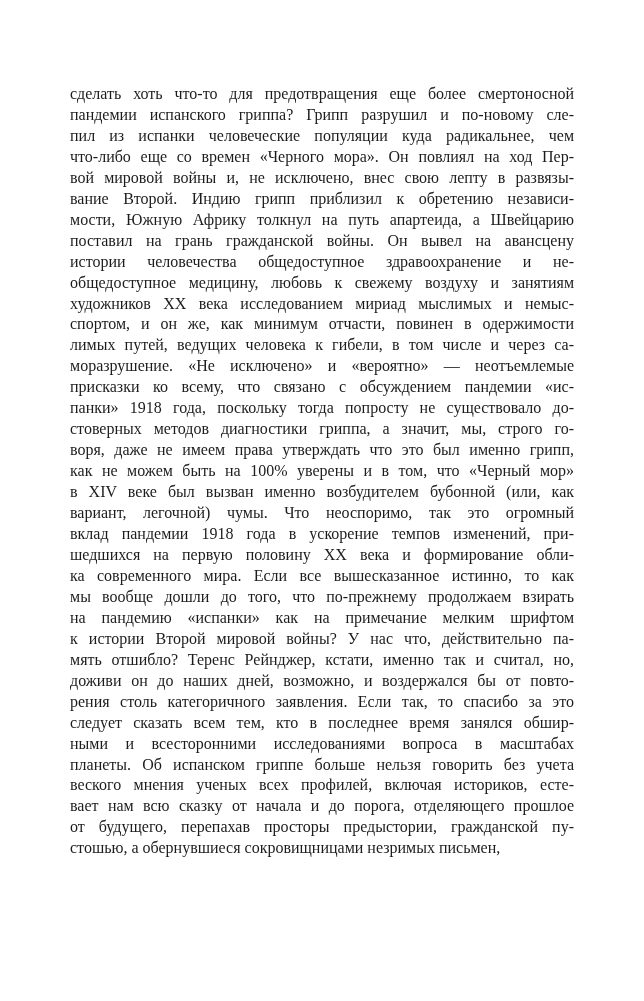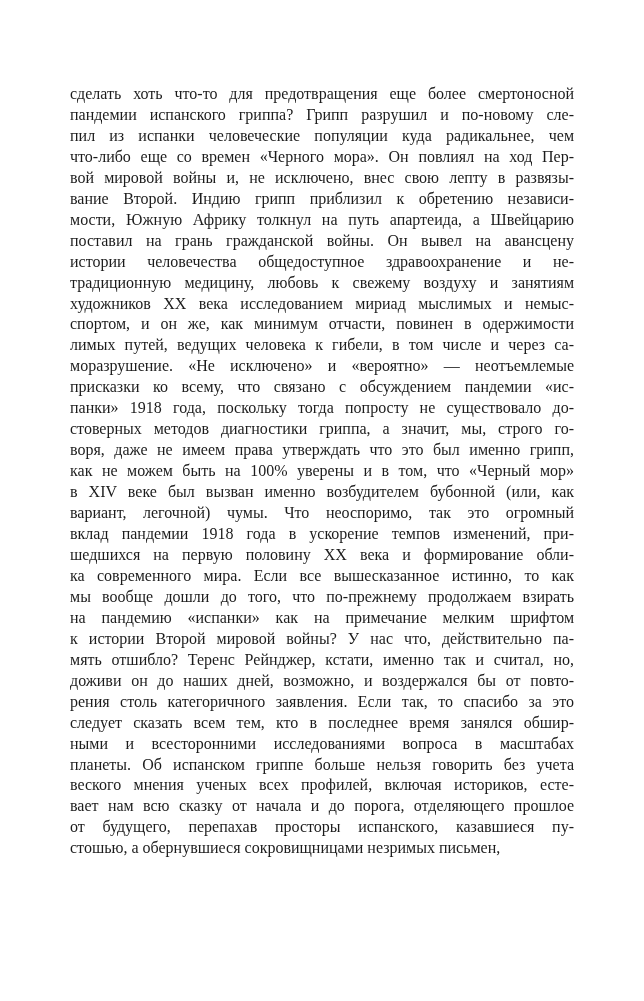--- a/index.html
+++ b/index.html
@@ -75,21 +75,21 @@
   <div class="text-block">
       <div class="text-line">сделать хоть что-то для предотвращения еще более смертоносной</div>
       <div class="text-line">пандемии испанского гриппа? Грипп разрушил и по-новому сле-</div>
       <div class="text-line">пил из испанки человеческие популяции куда радикальнее, чем</div>
       <div class="text-line">что-либо еще со времен «Черного мора». Он повлиял на ход Пер-</div>
       <div class="text-line">вой мировой войны и, не исключено, внес свою лепту в развязы-</div>
       <div class="text-line">вание Второй. Индию грипп приблизил к обретению независи-</div>
       <div class="text-line">мости, Южную Африку толкнул на путь апартеида, а Швейцарию</div>
       <div class="text-line">поставил на грань гражданской войны. Он вывел на авансцену</div>
       <div class="text-line">истории человечества общедоступное здравоохранение и не-</div>
-      <div class="text-line">традиционную медицину, любовь к свежему воздуху и занятиям</div>
+      <div class="text-line">общедоступное медицину, любовь к свежему воздуху и занятиям</div>
       <div class="text-line">художников XX века исследованием мириад мыслимых и немыс-</div>
       <div class="text-line">спортом, и он же, как минимум отчасти, повинен в одержимости</div>
       <div class="text-line">лимых путей, ведущих человека к гибели, в том числе и через са-</div>
       <div class="text-line">моразрушение. «Не исключено» и «вероятно» — неотъемлемые</div>
       <div class="text-line">присказки ко всему, что связано с обсуждением пандемии «ис-</div>
       <div class="text-line">панки» 1918 года, поскольку тогда попросту не существовало до-</div>
       <div class="text-line">стоверных методов диагностики гриппа, а значит, мы, строго го-</div>
       <div class="text-line">воря, даже не имеем права утверждать что это был именно грипп,</div>
       <div class="text-line">как не можем быть на 100% уверены и в том, что «Черный мор»</div>
       <div class="text-line">в XIV веке был вызван именно возбудителем бубонной (или, как</div>
@@ -101,21 +101,21 @@
       <div class="text-line">на пандемию «испанки» как на примечание мелким шрифтом</div>
       <div class="text-line">к истории Второй мировой войны? У нас что, действительно па-</div>
       <div class="text-line">мять отшибло? Теренс Рейнджер, кстати, именно так и считал, но,</div>
       <div class="text-line">доживи он до наших дней, возможно, и воздержался бы от повто-</div>
       <div class="text-line">рения столь категоричного заявления. Если так, то спасибо за это</div>
       <div class="text-line">следует сказать всем тем, кто в последнее время занялся обшир-</div>
       <div class="text-line">ными и всесторонними исследованиями вопроса в масштабах</div>
       <div class="text-line">планеты. Об испанском гриппе больше нельзя говорить без учета</div>
       <div class="text-line">веского мнения ученых всех профилей, включая историков, есте-</div>
       <div class="text-line">вает нам всю сказку от начала и до порога, отделяющего прошлое</div>
-      <div class="text-line">от будущего, перепахав просторы испанского, казавшиеся пу-</div>
+      <div class="text-line">от будущего, перепахав просторы предыстории, гражданской пу-</div>
       <div class="text-line">стошью, а обернувшиеся сокровищницами незримых письмен,</div>
     </div>
 
   <div class="footer">
     <div class="footer-left">
       <span class="running-title">Бледный всадник</span>
       <div class="footer-rule"></div>
     </div>
     <span class="page-number">17</span>
   </div>

